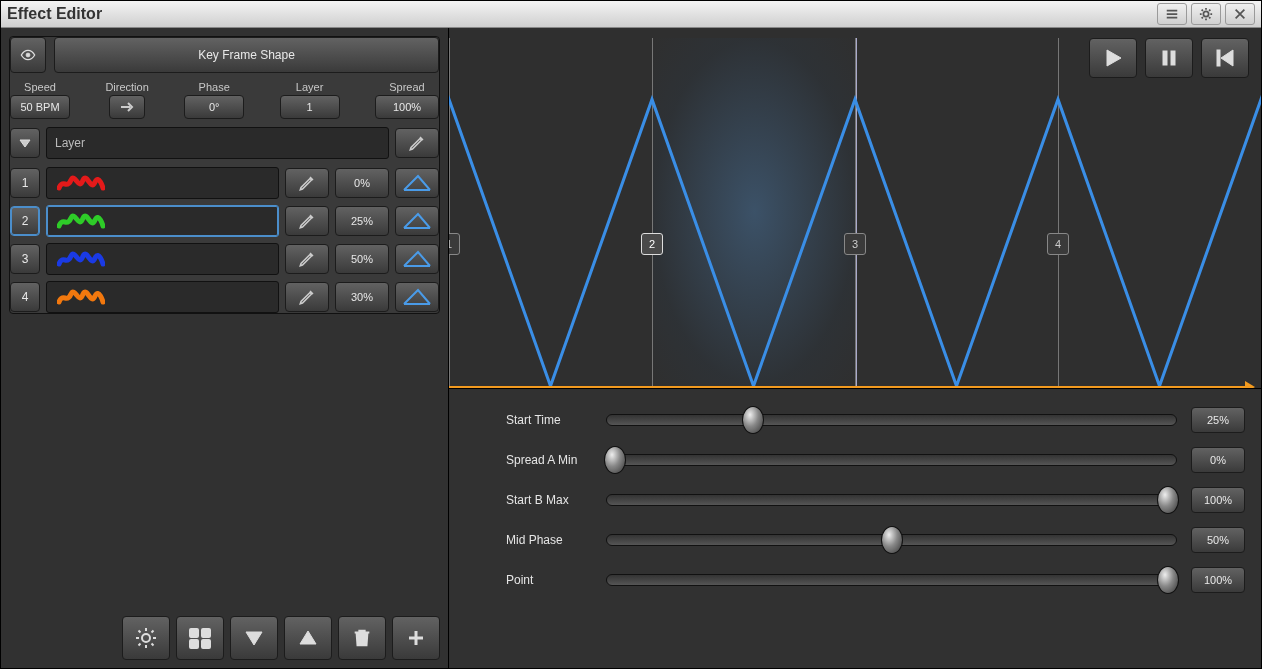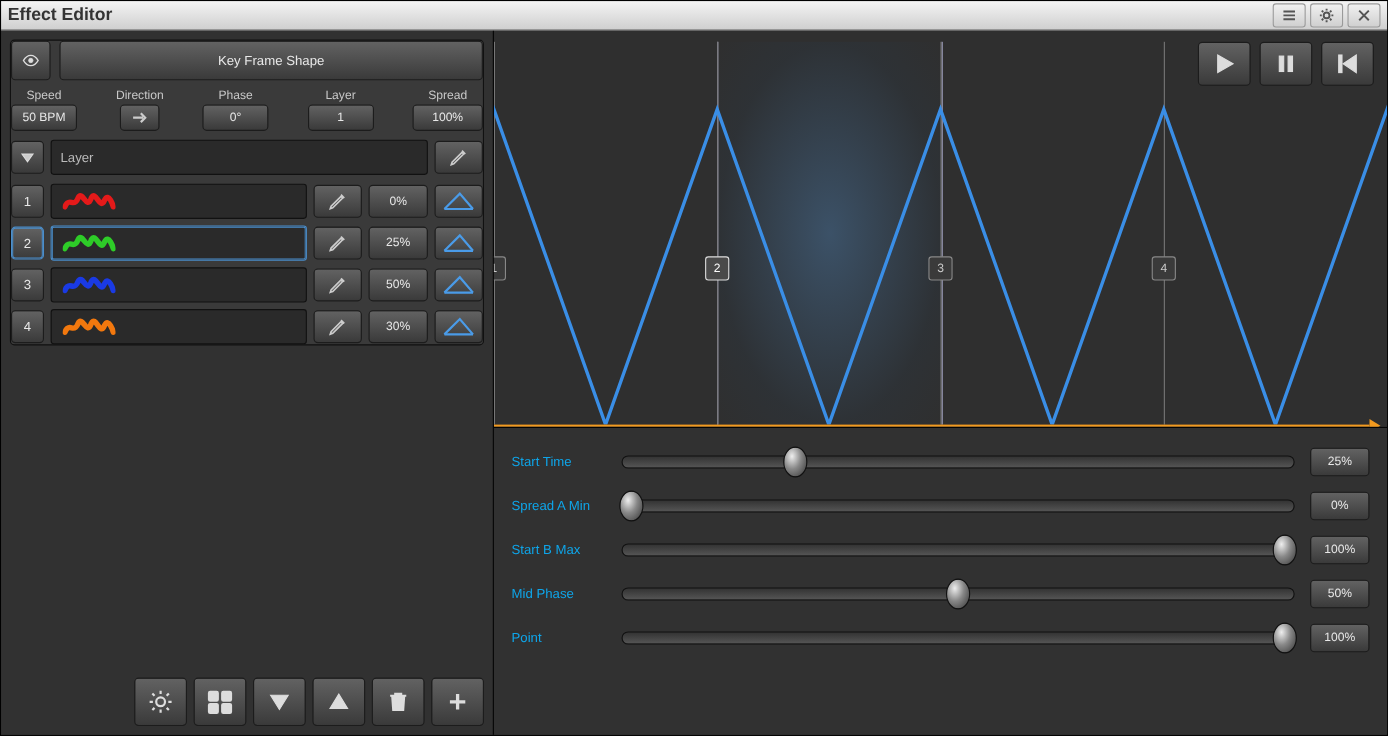--- a/index.html
+++ b/index.html
@@ -68,21 +68,21 @@
   .timeline-arrow{position:absolute;right:6px;bottom:-5px;width:0;height:0;border-left:10px solid var(--orange);border-top:6px solid transparent;border-bottom:6px solid transparent;}
   .region{position:absolute;top:10px;bottom:2px;background:radial-gradient(ellipse at center,rgba(70,110,150,0.55),rgba(40,60,80,0.2) 70%,rgba(40,60,80,0) 100%);border-left:1px solid #aac;border-right:1px solid #aac;}
   .marker{position:absolute;bottom:133px;width:20px;height:20px;border:1px solid #888;border-radius:3px;background:#3a3a3a;color:#ccc;display:flex;align-items:center;justify-content:center;font-size:11px;transform:translateX(-50%);}
   .marker.active{border-color:#ddd;background:#4a4a4a;color:#fff;}
   .tick-line{position:absolute;top:10px;bottom:2px;width:1px;background:#777;}
   svg.wave{position:absolute;top:10px;left:0;width:100%;height:calc(100% - 12px);}
   svg.wave polyline{fill:none;stroke:var(--blue-line);stroke-width:3;}
   
   .sliders-panel{flex:1;border-top:1px solid #000;background:var(--panel);padding:18px 16px 10px 16px;display:flex;flex-direction:column;gap:14px;overflow:auto;}
   .slider-row{display:flex;align-items:center;gap:14px;}
-  .slider-label{width:86px;font-size:12px;color:#0ea5e9;}
+  .slider-label{width:86px;font-size:12px;color:#e5e5e5;margin-left:41px;}
   .slider-track{flex:1;height:10px;position:relative;background:linear-gradient(#333,#555);border:1px solid #111;border-radius:6px;}
   .slider-thumb{position:absolute;top:50%;width:20px;height:26px;border-radius:50%/50%;background:radial-gradient(ellipse at 35% 30%,#eee,#888 45%,#333 100%);border:1px solid #111;transform:translate(-50%,-50%);}
   .slider-val{width:54px;height:26px;font-size:11px;}
   .small-icon{width:16px;height:16px;}
   .pencil{width:18px;height:18px;}
 </style>
 </head>
 <body>
 
 <div class="window">

